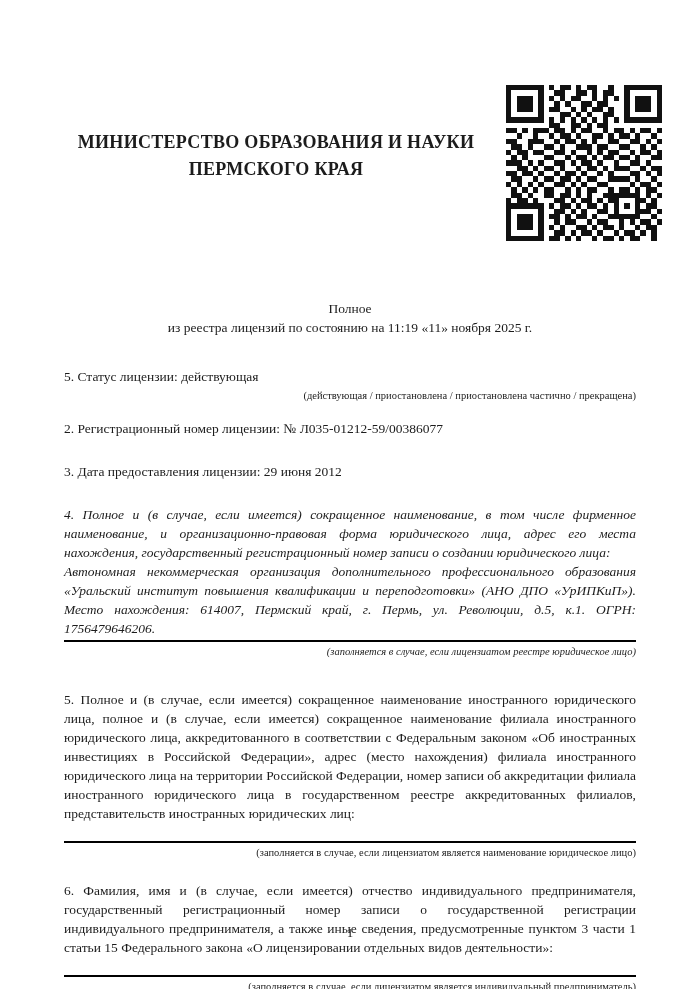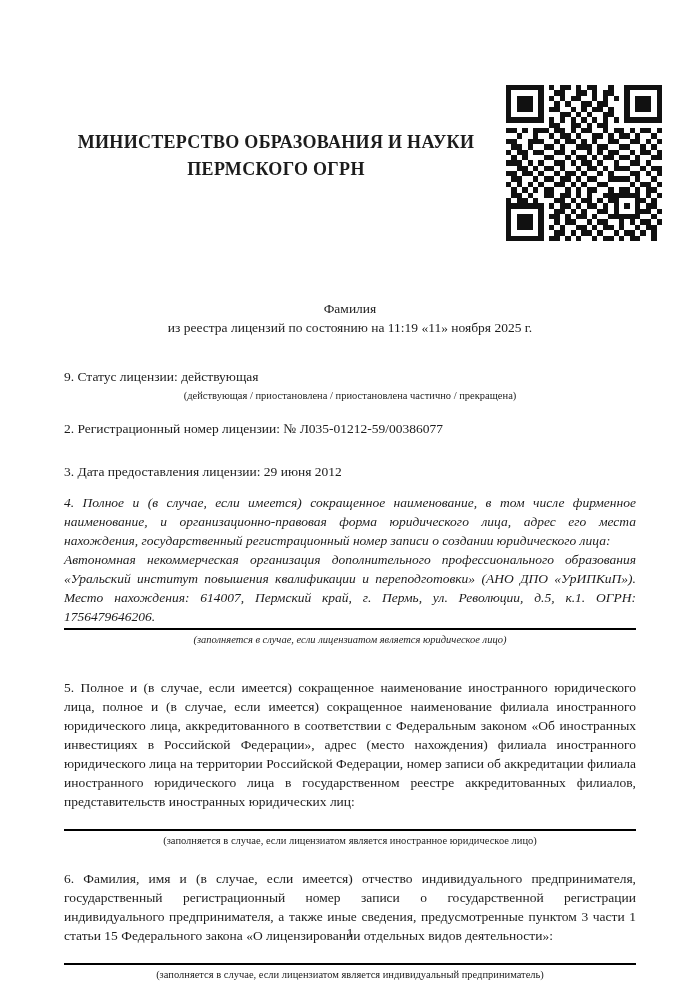--- a/index.html
+++ b/index.html
@@ -73,55 +73,55 @@
   }
   .field p {
     margin: 0;
   }
   .just {
     text-align: justify;
   }
   .small-caption {
     font-size: 10.5px;
     line-height: 13px;
-    text-align: center;
+    text-align: right;
     margin-top: 3px;
   }
   .rule {
     border-top: 2px solid #000000;
     height: 0;
     margin-top: 2px;
   }
   .rule.gap-before {
     margin-top: 18px;
   }
   .mb-status   { margin-bottom: 17px; }
   .mb-regnum   { margin-bottom: 24px; }
-  .mb-date     { margin-bottom: 12px; }
+  .mb-date     { margin-bottom: 24px; }
   .mb-section4 { margin-bottom: 32px; font-style: italic; }
   .mb-section5 { margin-bottom: 22px; }
   .mb-section6 { margin-bottom: 25px; }
   .page-num {
     position: absolute;
     top: 925px;
     left: 0;
     width: 100%;
     text-align: center;
     font-size: 13px;
   }
 </style>
 </head>
 <body>
 
 <div class="page">
 
   <div class="header-row">
     <div class="ministry-block">
       <div class="ministry-name">МИНИСТЕРСТВО ОБРАЗОВАНИЯ И НАУКИ</div>
-      <div class="ministry-name">ПЕРМСКОГО ОГРН</div>
+      <div class="ministry-name">ПЕРМСКОГО КРАЯ</div>
     </div>
     <div class="qr-box">
       <svg id="qr-svg" xmlns="http://www.w3.org/2000/svg" viewBox="0 0 29 29" shape-rendering="crispEdges">
           <rect x="0" y="0" width="1" height="1" fill="#111111"></rect>
           <rect x="1" y="0" width="1" height="1" fill="#111111"></rect>
           <rect x="2" y="0" width="1" height="1" fill="#111111"></rect>
           <rect x="3" y="0" width="1" height="1" fill="#111111"></rect>
           <rect x="4" y="0" width="1" height="1" fill="#111111"></rect>
           <rect x="5" y="0" width="1" height="1" fill="#111111"></rect>
           <rect x="6" y="0" width="1" height="1" fill="#111111"></rect>
@@ -566,50 +566,50 @@
           <rect x="19" y="28" width="1" height="1" fill="#111111"></rect>
           <rect x="21" y="28" width="1" height="1" fill="#111111"></rect>
           <rect x="23" y="28" width="1" height="1" fill="#111111"></rect>
           <rect x="24" y="28" width="1" height="1" fill="#111111"></rect>
           <rect x="27" y="28" width="1" height="1" fill="#111111"></rect>
         </svg>
     </div>
   </div>
 
   <div class="title-block">
-    <div>Фамилия</div>
+    <div>Полное</div>
     <div>из реестра лицензий по состоянию на 11:19 «11» ноября 2025 г.</div>
   </div>
 
   <div class="content">
 
     <div class="field mb-status">
-      <p>9. Статус лицензии: действующая</p>
+      <p>5. Статус лицензии: действующая</p>
       <div class="small-caption">(действующая / приостановлена / приостановлена частично / прекращена)</div>
     </div>
 
     <div class="field mb-regnum">
       <p>2. Регистрационный номер лицензии: № Л035-01212-59/00386077</p>
     </div>
 
     <div class="field mb-date">
       <p>3. Дата предоставления лицензии: 29 июня 2012</p>
     </div>
 
     <div class="field mb-section4">
       <p class="just">4. Полное и (в случае, если имеется) сокращенное наименование, в том числе фирменное наименование, и организационно-правовая форма юридического лица, адрес его места нахождения, государственный регистрационный номер записи о создании юридического лица:</p>
       <p class="just">Автономная некоммерческая организация дополнительного профессионального образования «Уральский институт повышения квалификации и переподготовки» (АНО ДПО «УрИПКиП»). Место нахождения: 614007, Пермский край, г. Пермь, ул. Революции, д.5, к.1. ОГРН: 1756479646206.</p>
       <div class="rule"></div>
-      <div class="small-caption">(заполняется в случае, если лицензиатом является юридическое лицо)</div>
+      <div class="small-caption">(заполняется в случае, если лицензиатом реестре юридическое лицо)</div>
     </div>
 
     <div class="field mb-section5">
       <p class="just">5. Полное и (в случае, если имеется) сокращенное наименование иностранного юридического лица, полное и (в случае, если имеется) сокращенное наименование филиала иностранного юридического лица, аккредитованного в соответствии с Федеральным законом «Об иностранных инвестициях в Российской Федерации», адрес (место нахождения) филиала иностранного юридического лица на территории Российской Федерации, номер записи об аккредитации филиала иностранного юридического лица в государственном реестре аккредитованных филиалов, представительств иностранных юридических лиц:</p>
       <div class="rule gap-before"></div>
-      <div class="small-caption">(заполняется в случае, если лицензиатом является иностранное юридическое лицо)</div>
+      <div class="small-caption">(заполняется в случае, если лицензиатом является наименование юридическое лицо)</div>
     </div>
 
     <div class="field mb-section6">
       <p class="just">6. Фамилия, имя и (в случае, если имеется) отчество индивидуального предпринимателя, государственный регистрационный номер записи о государственной регистрации индивидуального предпринимателя, а также иные сведения, предусмотренные пунктом 3 части 1 статьи 15 Федерального закона «О лицензировании отдельных видов деятельности»:</p>
       <div class="rule gap-before"></div>
       <div class="small-caption">(заполняется в случае, если лицензиатом является индивидуальный предприниматель)</div>
     </div>
 
     <div class="field">
       <p>7. Идентификационный номер налогоплательщика: 5904988880</p>

